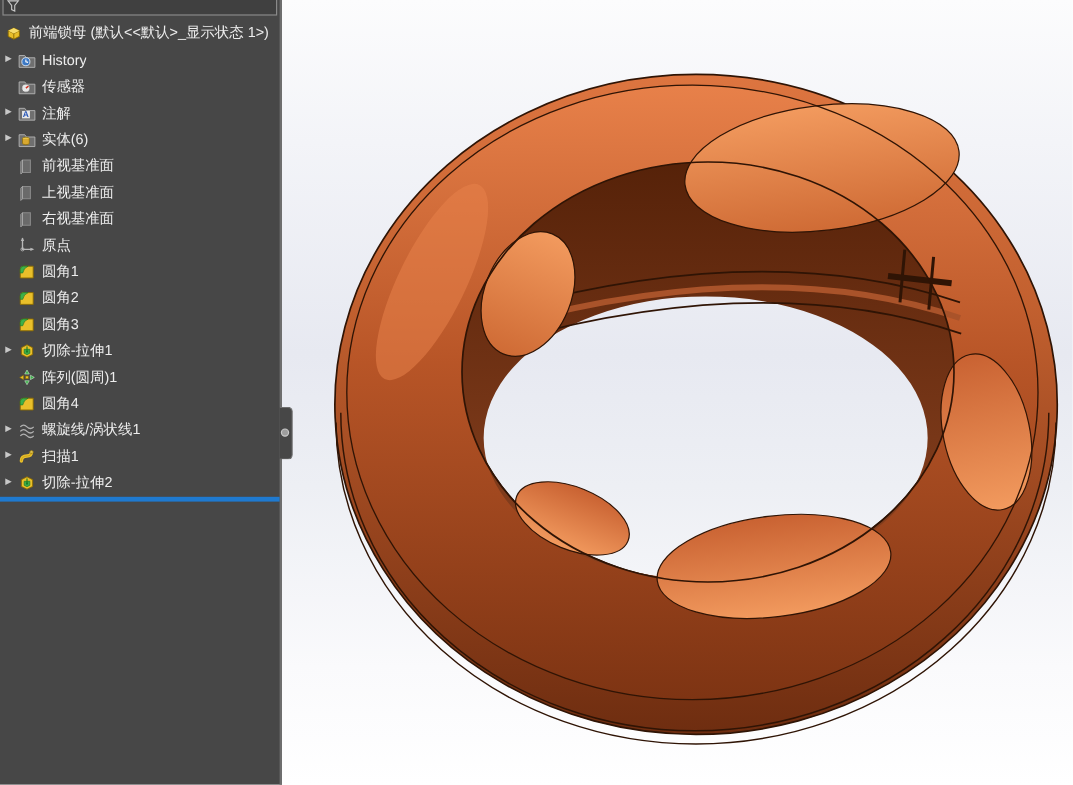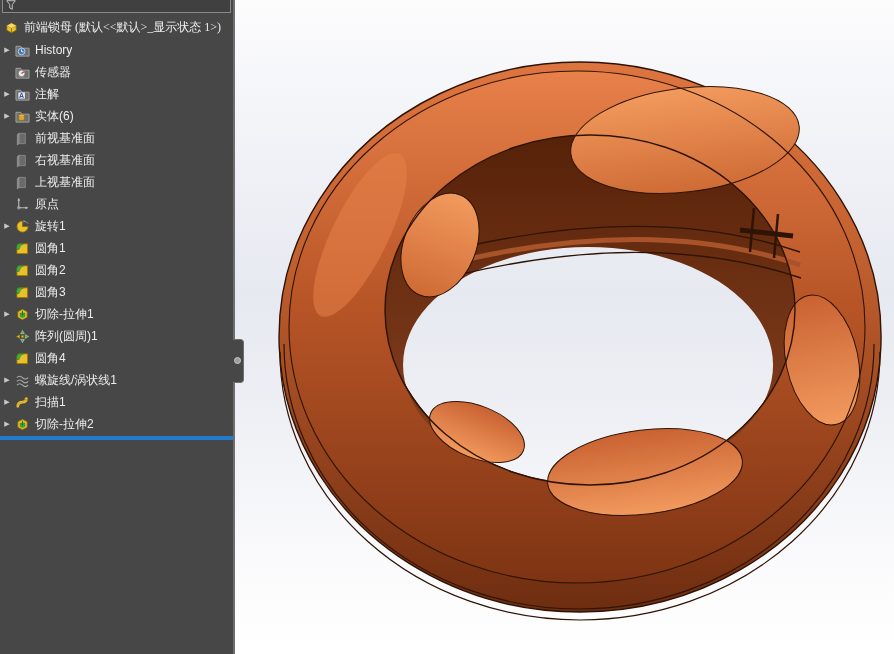--- a/index.html
+++ b/index.html
@@ -19,21 +19,21 @@
 
   
   .feature-panel{position:absolute;left:0;top:0;width:235px;height:654px;
     background:var(--panel-bg);border-right:2px solid var(--panel-border);
     color:var(--tree-text);font-size:12px;}
   .filter-box{position:absolute;left:2px;top:-4px;width:229px;height:17px;
     border:1px solid #8a8a8a;background:#404040;display:flex;align-items:flex-end;}
   .filter-box svg{margin:0 0 1px 2px;}
   .tree{position:absolute;left:0;top:15px;width:233px;}
   .row{display:flex;align-items:center;height:22px;white-space:nowrap;overflow:hidden;}
-  .row.root{height:24px;font-family:Liberation Serif, serif;}
+  .row.root{height:24px;}
   .row .arrow{width:14px;flex:0 0 14px;text-align:center;font-size:7px;
     color:#c8c8c8;line-height:22px;}
   .row .arrow.hidden{visibility:hidden;}
   .row .ticon{width:17px;height:16px;flex:0 0 17px;display:inline-flex;
     align-items:center;justify-content:center;margin-right:4px;}
   .row.root .ticon{margin-left:3px;}
   .row .lbl{overflow:hidden;text-overflow:clip;}
   .rollback-bar{width:233px;height:4px;background:var(--rollback);margin-top:1px;}
 
   
@@ -187,58 +187,47 @@
   </div>
 
   <div class="row">
     <span class="arrow hidden">▶</span>
     <span class="ticon">
               <svg width="15" height="15" viewBox="0 0 16 16">
                 <path d="M4 2.5 L11 2.5 L11 13.5 L4 13.5 Z" fill="#878787" opacity="0.55" stroke="#c2c2c2" stroke-width="0.9"></path>
                 <path d="M4 2.5 L2.5 4 L2.5 15 L4 13.5 Z" fill="#6a6a6a" stroke="#b0b0b0" stroke-width="0.7"></path>
               </svg>
             </span>
-    <span class="lbl">右视基准面</span>
+    <span class="lbl">上视基准面</span>
   </div>
 
   <div class="row">
     <span class="arrow hidden">▶</span>
     <span class="ticon">
               <svg width="15" height="15" viewBox="0 0 16 16">
                 <path d="M4 2.5 L11 2.5 L11 13.5 L4 13.5 Z" fill="#878787" opacity="0.55" stroke="#c2c2c2" stroke-width="0.9"></path>
                 <path d="M4 2.5 L2.5 4 L2.5 15 L4 13.5 Z" fill="#6a6a6a" stroke="#b0b0b0" stroke-width="0.7"></path>
               </svg>
             </span>
-    <span class="lbl">上视基准面</span>
+    <span class="lbl">右视基准面</span>
   </div>
 
   <div class="row">
     <span class="arrow hidden">▶</span>
     <span class="ticon">
               <svg width="15" height="15" viewBox="0 0 16 16">
                 <path d="M4 1.5 L4 11.5 L13 11.5" fill="none" stroke="#b8b8b8" stroke-width="1.2"></path>
                 <path d="M2.5 4 L4 1 L5.5 4 Z" fill="#b8b8b8"></path>
                 <path d="M11 10 L14.5 11.5 L11 13 Z" fill="#b8b8b8"></path>
                 <circle cx="4" cy="11.5" r="1.4" fill="none" stroke="#b8b8b8" stroke-width="0.8"></circle>
               </svg>
             </span>
     <span class="lbl">原点</span>
   </div>
 
-  <div class="row">
-    <span class="arrow">▶</span>
-    <span class="ticon">
-              <svg width="15" height="15" viewBox="0 0 16 16">
-                <path d="M8 2 A6 6 0 1 0 14 8 L8 8 Z" fill="#e9bf2a" stroke="#8a6a00" stroke-width="0.8"></path>
-                <path d="M14 5 A6.5 6.5 0 0 0 10 2.3" fill="none" stroke="#9a9a9a" stroke-width="1"></path>
-                <path d="M9 1 L11 2.5 L9 4 Z" fill="#9a9a9a"></path>
-              </svg>
-            </span>
-    <span class="lbl">旋转1</span>
-  </div>
 
   <div class="row">
     <span class="arrow hidden">▶</span>
     <span class="ticon">
               <svg width="15" height="15" viewBox="0 0 16 16">
                 <path d="M2 13.5 L2 6 Q2 3 5 3 L13.5 3 L13.5 13.5 Z" fill="#e9bf2a" stroke="#8a6a00" stroke-width="0.8"></path>
                 <path d="M2 6 Q2 3 5 3 L9 3 Q5 4.5 4.2 9 L2 9 Z" fill="#3db04a" stroke="#1a7a28" stroke-width="0.6"></path>
               </svg>
             </span>
     <span class="lbl">圆角1</span>

